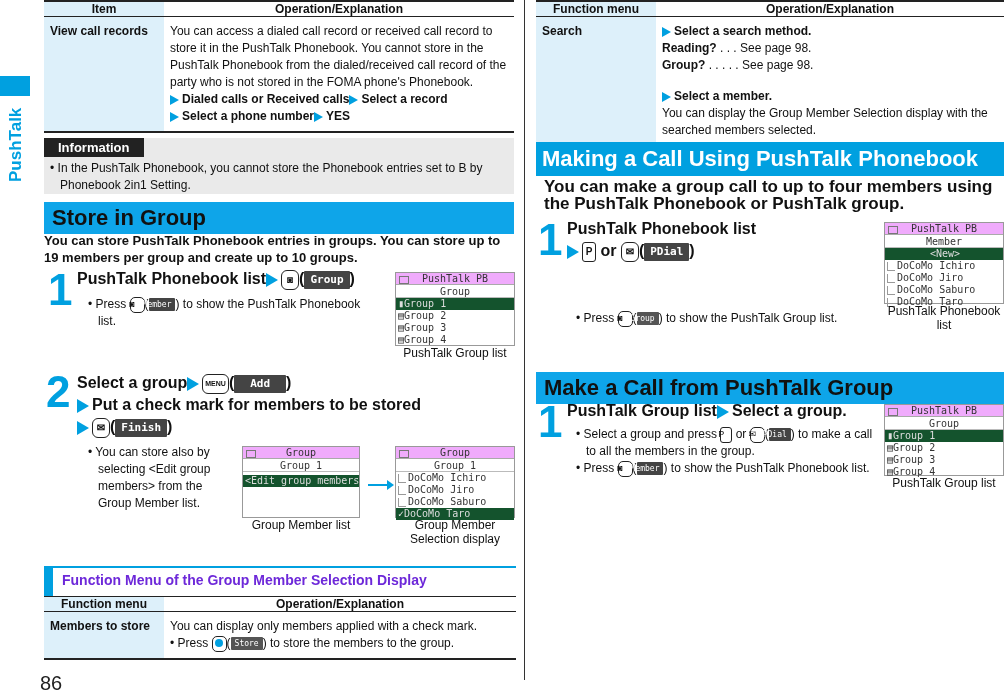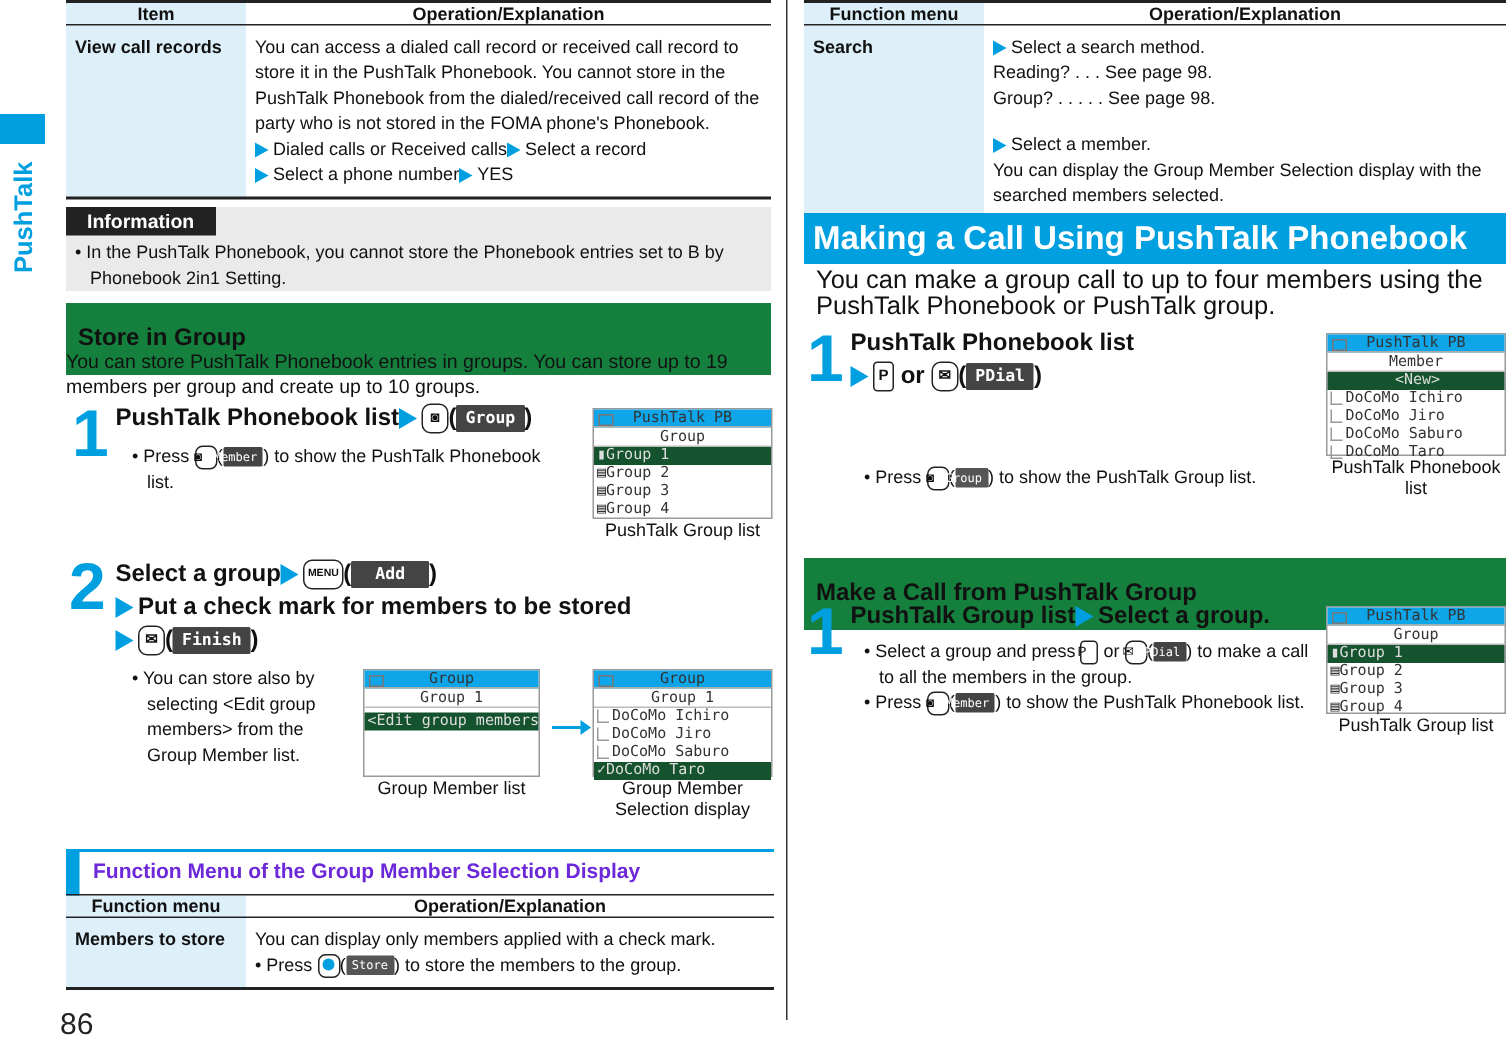--- a/index.html
+++ b/index.html
@@ -6,36 +6,36 @@
 body{width:1004px;height:698px;background:#fff;font-family:"Liberation Sans",sans-serif;color:#111;position:relative;overflow:hidden;font-size:12px}
 .abs{position:absolute}
 .sidetab{left:0;top:76px;width:30px;height:20px;background:#00a0e0}
 .sidelabel{left:3px;top:100px;width:26px;height:90px;color:#00a0e0;font-weight:bold;font-size:17px;writing-mode:vertical-rl;transform:rotate(180deg);display:flex;align-items:center;justify-content:center}
 .divider{left:524px;top:0;width:1px;height:680px;background:#333}
 table.tbl{border-collapse:collapse;width:100%;font-size:12px}
 table.tbl th{font-weight:bold;text-align:center;padding:0 6px;border-top:2.5px solid #222;border-bottom:1px solid #222}
 table.tbl th.col1{background:#ddf0fa}
 table.tbl td{vertical-align:top;padding:6px 6px;line-height:17px;border-bottom:2px solid #222}
 table.tbl td.col1{background:#ddf0fa;font-weight:bold;width:120px}
-.bold{font-weight:normal}
+.bold{font-weight:bold}
 .tri{display:inline-block;width:0;height:0;border-top:5px solid transparent;border-bottom:5px solid transparent;border-left:9px solid #00a0e0;margin-right:3px;vertical-align:middle}
 .tri-l{border-top:7px solid transparent;border-bottom:7px solid transparent;border-left:12px solid #00a0e0}
 .infobox{background:#eaeaea}
 .infotitle{background:#222;color:#fff;font-weight:bold;font-size:13px;padding:2px 14px;display:inline-block}
 .bullet{padding-left:12px;text-indent:-10px;line-height:17px;font-size:12px}
-.secbar{background:#15803d;font-weight:bold;font-size:16px;padding:15px 8px}
+.secbar{background:#0ea5e9;font-weight:bold;font-size:22px;padding:3px 8px}
 .bigbar{background:#00a0e0;color:#fff;font-weight:bold;font-size:22px;padding:4px 6px}
 .stepnum{color:#00a0e0;font-weight:bold;font-size:44px;line-height:40px;font-family:"Liberation Sans",sans-serif}
 .stepline{font-weight:bold;font-size:16px;line-height:22px}
 .key{display:inline-block;border:1.5px solid #222;border-radius:6px;height:20px;min-width:18px;vertical-align:middle;text-align:center;font-size:10px;line-height:17px;padding:0 2px}
 .key-s{height:16px;min-width:15px;font-size:9px;line-height:13px;border-radius:5px}
 .soft{display:inline-block;background:#444;color:#fff;font-family:"DejaVu Sans Mono",monospace;font-size:11px;padding:0 6px;vertical-align:middle;height:18px;line-height:18px;border-radius:1px}
 .soft-s{font-size:8px;height:13px;line-height:13px;padding:0 4px}
 .screen{border:1px solid #999;background:#fff;font-family:"DejaVu Sans Mono",monospace;font-size:10px;color:#333}
-.screen .hd{background:#0ea5e9;text-align:center;height:12px;line-height:12px;border-bottom:1px solid #aaa;position:relative}
+.screen .hd{background:#f0abfc;text-align:center;height:12px;line-height:12px;border-bottom:1px solid #aaa;position:relative}
 .screen .hd::before{content:"";position:absolute;left:3px;top:3px;width:8px;height:6px;border:1px solid #777}
 .screen .sub{text-align:center;height:13px;line-height:13px;border-bottom:1px solid #bbb}
 .screen .row{height:12px;line-height:12px;padding-left:2px;white-space:nowrap;overflow:hidden}
 .screen .sel{background:#14532d;color:#ddd}
 .cb{display:inline-block;width:8px;height:9px;border-left:1px solid #999;border-bottom:1px solid #999;margin-right:2px;vertical-align:middle}
 .caption{text-align:center;font-size:12px;line-height:14px;color:#111}
 .arrow{height:2px;background:#00a0e0;width:22px;position:relative}
 .arrow::after{content:"";position:absolute;right:-4px;top:-4px;border-top:5px solid transparent;border-bottom:5px solid transparent;border-left:7px solid #00a0e0}
 .h3bar{border-top:2px solid #00a0e0;font-weight:bold;font-size:14px;color:#6d28d9;padding:4px 0 0 18px;position:relative;height:32px}
 .h3bar::before{content:"";position:absolute;left:0;top:0;width:9px;height:30px;background:#00a0e0}

